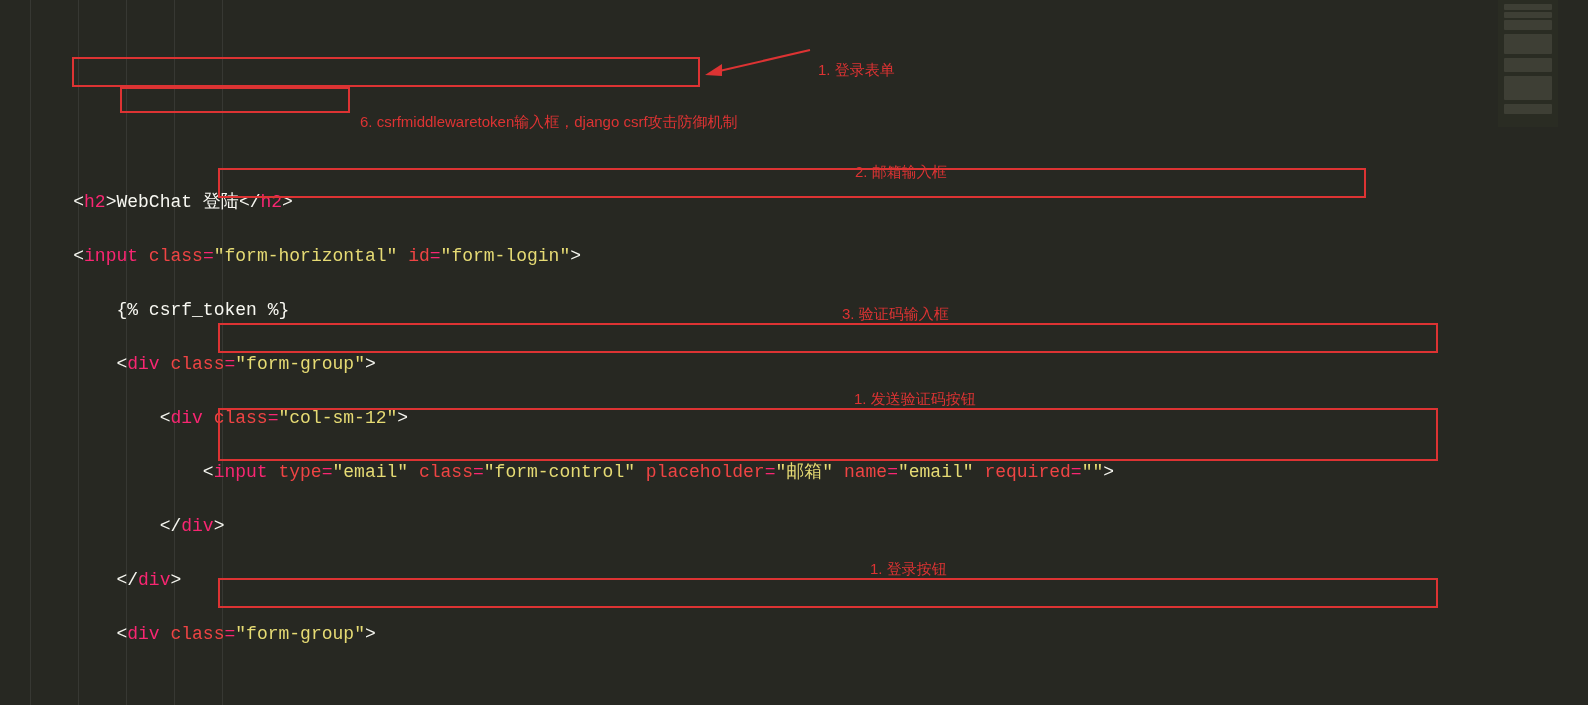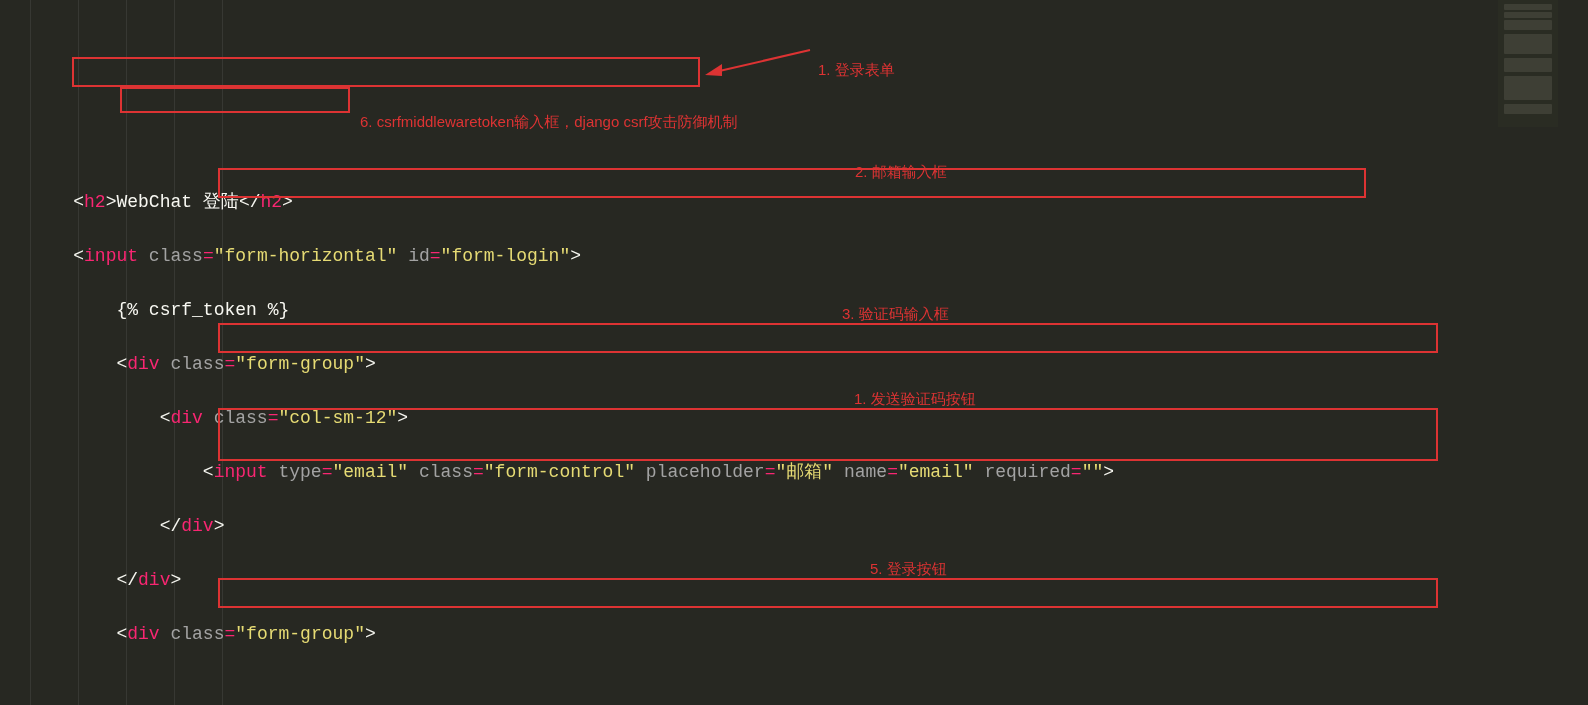--- a/index.html
+++ b/index.html
@@ -1,20 +1,20 @@
 <!DOCTYPE html>
 <html><head>
 <meta charset="utf-8">
 <style>
   html,body{margin:0;padding:0;background:#272822;color:#f8f8f2;font-family:Consolas,'Courier New',monospace;font-size:18px;line-height:27px;overflow:hidden}
   .editor{position:relative;width:1528px;height:705px;padding:0 0 0 30px;white-space:pre}
   .line{height:27px;position:relative}
   .guide{position:absolute;left:0;top:0;bottom:0;width:1px;background:rgba(255,255,255,0.08)}      
   .tag{color:#f92672}
-  .attr{color:#a3a3a3}
+  .attr{color:#ef4444}
   .op{color:#f92672}
   .str{color:#e6db74}
   .txt{color:#f8f8f2}
   .ann{color:#d33;font-family:'Microsoft YaHei',sans-serif;font-size:15px;position:absolute}
   .redbox{position:absolute;border:2px solid #d33;box-sizing:border-box;pointer-events:none}
   .arrow{position:absolute;pointer-events:none}
   .arrow line{stroke:#d33;stroke-width:2}
   .arrow polygon{fill:#d33}
   .minimap{position:absolute;right:0;top:0;width:60px;height:705px;background:linear-gradient(#2f3126 0 18%, #272822 18% 100%);opacity:.45}
   .minimap .blob{position:absolute;left:6px;right:6px;background:#5b5c4d;border-radius:1px}
@@ -66,21 +66,21 @@
     <line x1="110" y1="10" x2="15" y2="32"></line>
     <polygon points="5,35 22,24 22,36"></polygon>
   </svg>
 
   
   <div class="ann" style="left:818px;top:56px">1. 登录表单</div>
   <div class="ann" style="left:360px;top:108px">6. csrfmiddlewaretoken输入框，django csrf攻击防御机制</div>
   <div class="ann" style="left:855px;top:158px">2. 邮箱输入框</div>
   <div class="ann" style="left:842px;top:300px">3. 验证码输入框</div>
   <div class="ann" style="left:854px;top:385px">1. 发送验证码按钮</div>
-  <div class="ann" style="left:870px;top:555px">5. 登录按钮</div>
+  <div class="ann" style="left:870px;top:555px">1. 登录按钮</div>
 
   
   <div class="minimap">
     <div class="blob" style="top:4px;height:6px"></div>
     <div class="blob" style="top:12px;height:6px"></div>
     <div class="blob" style="top:20px;height:10px"></div>
     <div class="blob" style="top:34px;height:20px"></div>
     <div class="blob" style="top:58px;height:14px"></div>
     <div class="blob" style="top:76px;height:24px"></div>
     <div class="blob" style="top:104px;height:10px"></div>

